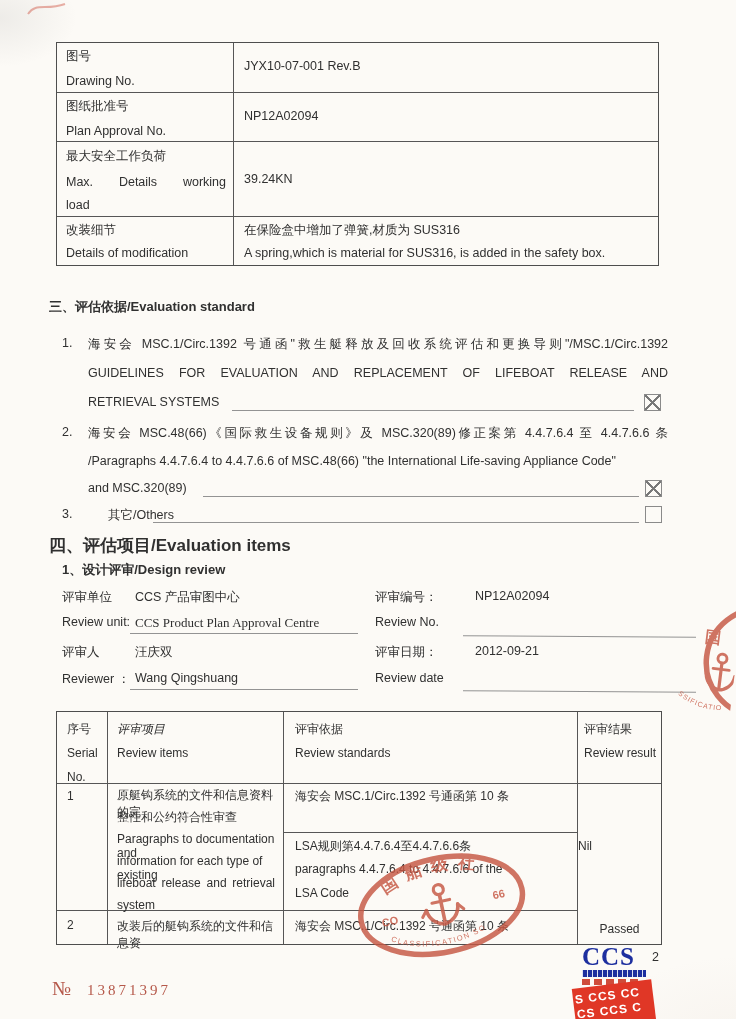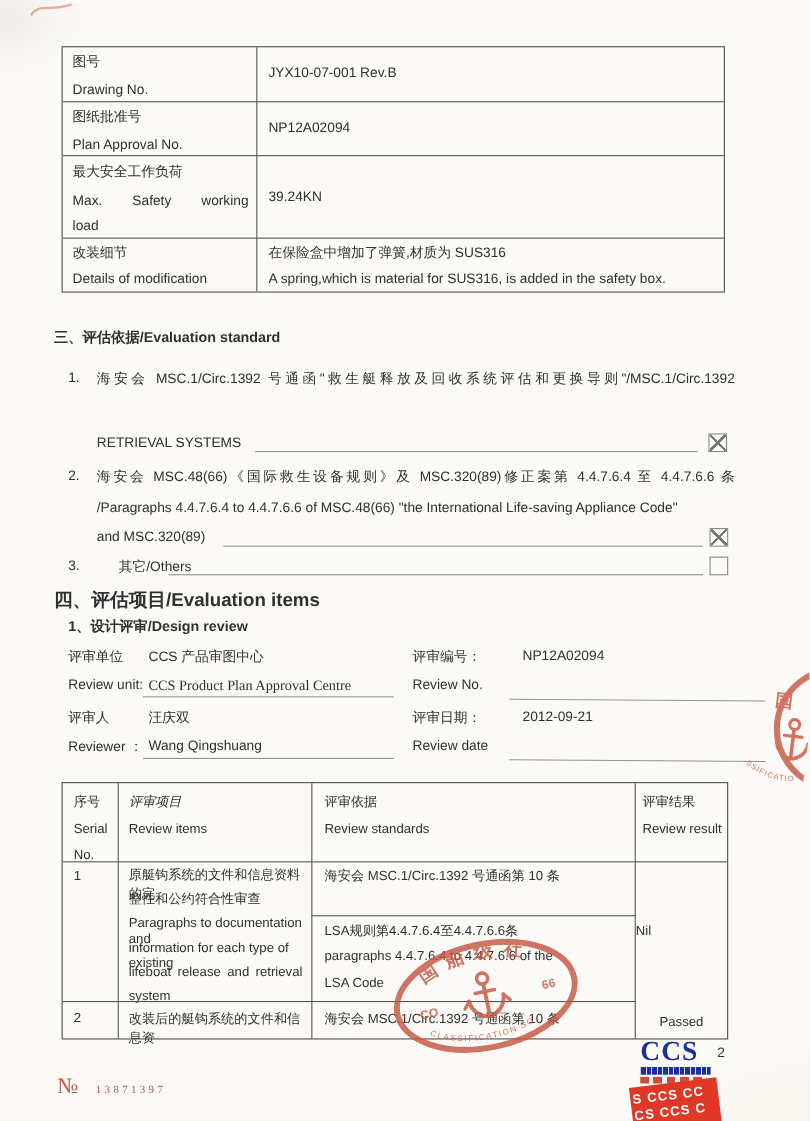--- a/index.html
+++ b/index.html
@@ -28,21 +28,21 @@
   .ccs-text{font-family:"Liberation Serif","DejaVu Serif",serif;font-weight:bold;font-size:25px;color:#1d2f9f;letter-spacing:1px;line-height:22px;}
   .ccs-bar{width:64px;height:7px;background:#1d2f9f;margin-top:2px;
      background-image:repeating-linear-gradient(90deg, rgba(255,255,255,.85) 0 1px, transparent 1px 5px);}
   .ccs-sub{width:60px;height:6px;margin-top:2px;
      background:repeating-linear-gradient(90deg,#cf4c3a 0 8px, transparent 8px 12px);}
   .red-stamp-block{position:absolute;left:574px;top:984px;width:80px;height:42px;background:#e03726;
      transform:rotate(-7deg);color:#fff;font-weight:bold;font-size:12px;line-height:15px;
      padding:4px 0 0 2px;box-sizing:border-box;letter-spacing:1px;}
   .footer-no{position:absolute;left:52px;top:977px;color:#b5584a;font-family:"Liberation Serif","DejaVu Serif",serif;display:flex;align-items:baseline;gap:16px;}
   .footer-no .prefix{font-size:20px;}
-  .footer-no .digits{font-size:10px;letter-spacing:3px;}
+  .footer-no .digits{font-size:15px;letter-spacing:3px;}
   svg text{font-family:"Liberation Sans","DejaVu Sans",sans-serif;}
 </style>
 </head>
 <body>
 
 <div class="page">
 
   <svg class="abs" style="left:26px;top:0px;" width="42" height="18">
     <path d="M2 14 C 10 2, 20 11, 39 4" stroke="#cf5340" stroke-width="2" fill="none" opacity="0.45"></path>
   </svg>
@@ -60,39 +60,40 @@
     <div class="abs" style="left:187px;top:16px;">JYX10-07-001 Rev.B</div>
 
     <div class="abs cell-label" style="left:9px;top:55px;width:160px;height:40px;">
       <span>图纸批准号</span>
       <span>Plan Approval No.</span>
     </div>
     <div class="abs" style="left:187px;top:66px;">NP12A02094</div>
 
     <div class="abs cell-label" style="left:9px;top:105px;width:160px;height:64px;">
       <span>最大安全工作负荷</span>
-      <span class="jl">Max. Safety working</span>
+      <span class="jl">Max. Details working</span>
       <span>load</span>
     </div>
     <div class="abs" style="left:187px;top:129px;">39.24KN</div>
 
     <div class="abs cell-label" style="left:9px;top:179px;width:160px;height:38px;">
       <span>改装细节</span>
       <span>Details of modification</span>
     </div>
     <div class="abs cell-label" style="left:187px;top:179px;width:408px;height:38px;">
       <span>在保险盒中增加了弹簧,材质为 SUS316</span>
       <span>A spring,which is material for SUS316, is added in the safety box.</span>
     </div>
   </div>
 
   <div class="abs bold" style="left:49px;top:298px;font-size:13px;">三、评估依据/Evaluation standard</div>
 
   <div class="abs" style="left:62px;top:336px;">1.</div>
   <div class="abs jl" style="left:88px;top:336px;width:580px;">海安会 MSC.1/Circ.1392 号通函"救生艇释放及回收系统评估和更换导则"/MSC.1/Circ.1392</div>
+  <div class="abs jl" style="left:88px;top:366px;width:580px;">GUIDELINES FOR EVALUATION AND REPLACEMENT OF LIFEBOAT RELEASE AND</div>
   <div class="abs" style="left:88px;top:395px;">RETRIEVAL SYSTEMS</div>
   <div class="uline" style="left:232px;top:410px;width:402px;"></div>
   <div class="checkbox checked" style="left:644px;top:394px;"></div>
 
   <div class="abs" style="left:62px;top:425px;">2.</div>
   <div class="abs jl" style="left:88px;top:425px;width:580px;">海安会 MSC.48(66)《国际救生设备规则》及 MSC.320(89)修正案第 4.4.7.6.4 至 4.4.7.6.6 条</div>
   <div class="abs" style="left:88px;top:454px;width:590px;">/Paragraphs 4.4.7.6.4 to 4.4.7.6.6 of MSC.48(66) "the International Life-saving Appliance Code"</div>
   <div class="abs" style="left:88px;top:481px;">and MSC.320(89)</div>
   <div class="uline" style="left:203px;top:496px;width:436px;"></div>
   <div class="checkbox checked" style="left:645px;top:480px;"></div>

